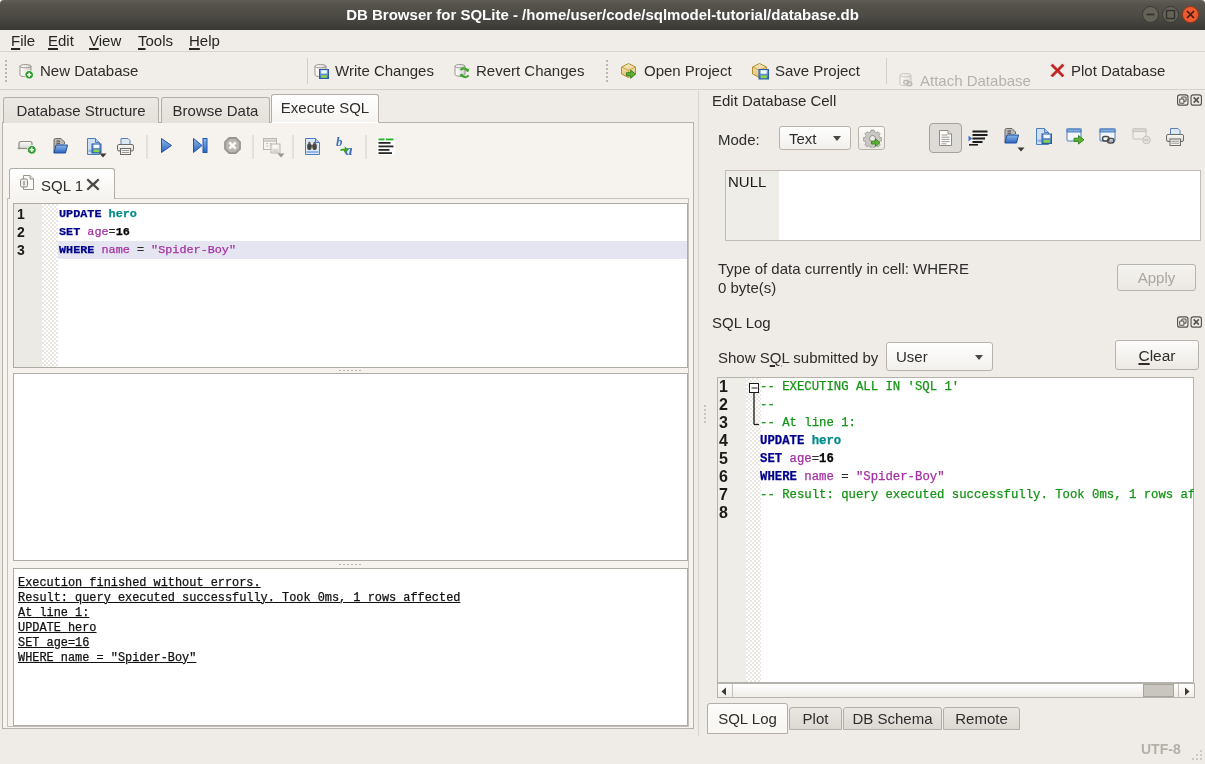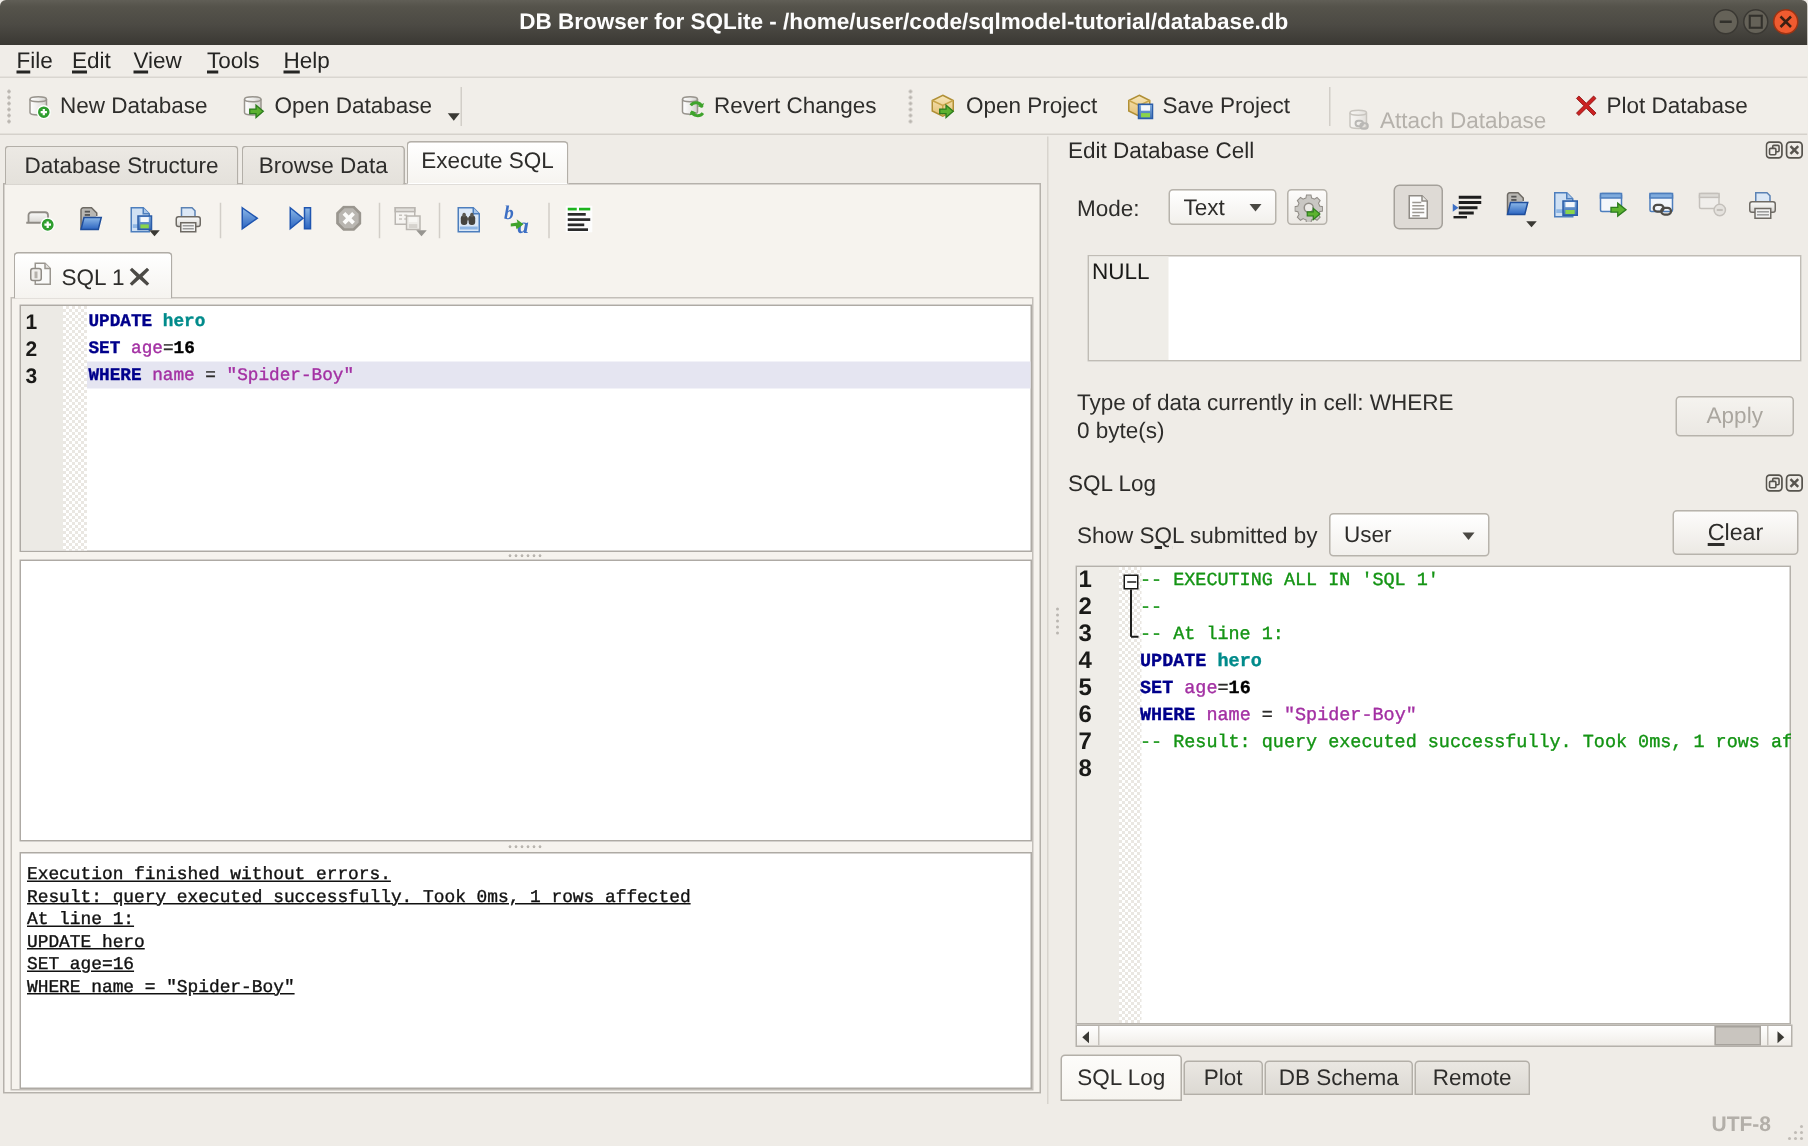--- a/index.html
+++ b/index.html
@@ -127,32 +127,31 @@
   <div class="handle" style="left:4px;"></div>
   <div class="tbtn" style="left:17px;" id="tb-new">
     <svg width="17" height="18" viewBox="0 0 17 18">
         <path d="M3 4.2 C3 2 14 2 14 4.2 L14 13 C14 15.2 3 15.2 3 13 Z" fill="url(#cylg)" stroke="#98948d"></path>
         <path d="M3 4.2 C3 6.4 14 6.4 14 4.2" fill="none" stroke="#98948d"></path>
         <circle cx="12.2" cy="12.8" r="4.3" fill="#2f9e2f" stroke="#ffffff" stroke-width="0.9"></circle>
         <path d="M12.2 10.7 V14.9 M10.1 12.8 H14.3" stroke="#fff" stroke-width="1.5"></path>
       </svg>
     <span>New Database</span>
     </div>
-  <div class="tbtn" style="left:160px;" id="tb-open">
+  <div class="tsep" style="left:307px;"></div>
+  <div class="tbtn" style="left:312px;" id="tb-write">
     <svg width="17" height="18" viewBox="0 0 17 18">
         <path d="M3 4.2 C3 2 14 2 14 4.2 L14 13 C14 15.2 3 15.2 3 13 Z" fill="url(#cylg)" stroke="#98948d"></path>
         <path d="M3 4.2 C3 6.4 14 6.4 14 4.2" fill="none" stroke="#98948d"></path>
-        <path d="M6.5 10.7 h4.2 v-2.6 l4.8 4.1 -4.8 4.1 v-2.6 h-4.2 z" fill="#5cb230" stroke="#2d7d1e" stroke-width="0.9"></path>
-      </svg>
-    <span>Open Database</span>
-    <svg width="9" height="6" viewBox="0 0 9 6" style="margin-left:4px; margin-top:14px;">
-        <path d="M0.5 0.5 h8 l-4 5 z" fill="#3a3934"></path>
-      </svg>
-    </div>
-  <div class="tsep" style="left:307px;"></div>
+        <rect x="7.5" y="7.5" width="9" height="9" fill="url(#blueg)" stroke="#2b5ca8"></rect>
+        <rect x="9.2" y="8.2" width="5.6" height="3.4" fill="#f4f7fb"></rect>
+        <rect x="9.2" y="13.2" width="5.6" height="2.6" fill="#8ad44a"></rect>
+      </svg>
+    <span>Write Changes</span>
+    </div>
   <div class="tbtn" style="left:452px;" id="tb-revert">
     <svg width="18" height="18" viewBox="0 0 18 18">
         <path d="M3 4.2 C3 2 13 2 13 4.2 L13 12.5 C13 14.7 3 14.7 3 12.5 Z" fill="url(#cylg)" stroke="#98948d"></path>
         <path d="M3 4.2 C3 6.4 13 6.4 13 4.2" fill="none" stroke="#98948d"></path>
         <path d="M8.5 8.2 a4.4 4.4 0 0 1 7.6 1.1" fill="none" stroke="#3fa32c" stroke-width="2"></path>
         <path d="M17.4 6.6 l-1.2 3.4 -3.3 -1.4 z" fill="#3fa32c"></path>
         <path d="M16.6 13.4 a4.4 4.4 0 0 1 -7.6 -1.1" fill="none" stroke="#3fa32c" stroke-width="2"></path>
         <path d="M7.7 15 l1.2 -3.4 3.3 1.4 z" fill="#3fa32c"></path>
       </svg>
     <span>Revert Changes</span>

